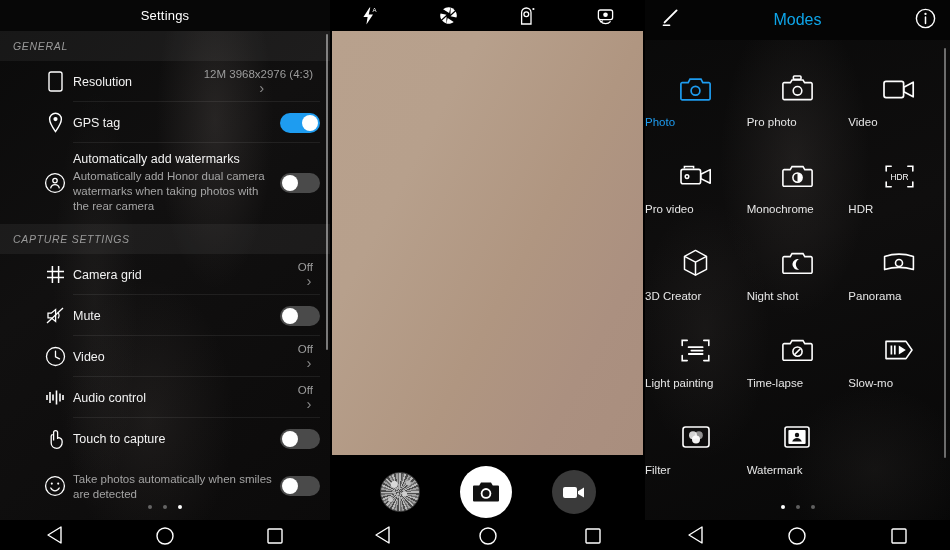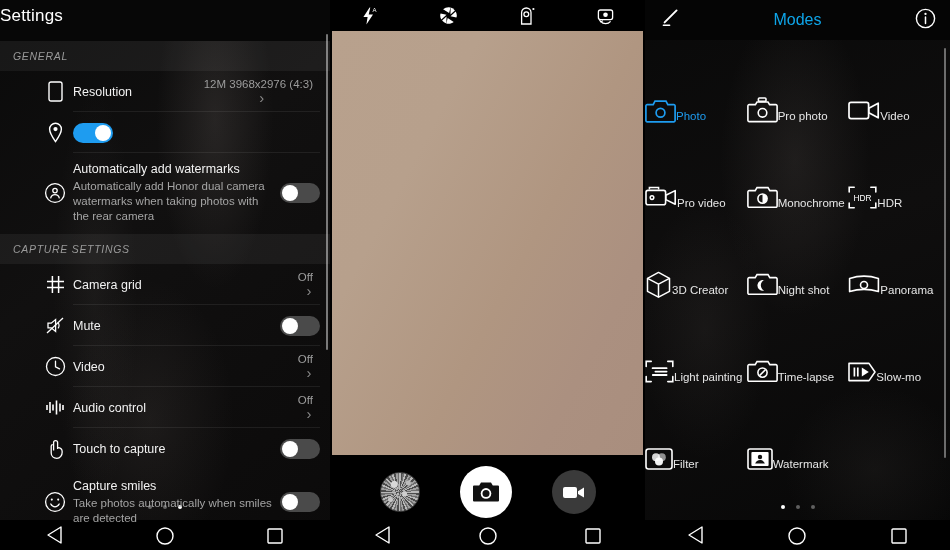--- a/index.html
+++ b/index.html
@@ -22,22 +22,23 @@
     position: absolute; inset: 0;
     background:
       radial-gradient(ellipse 90px 260px at 215px 120px, rgba(150,140,135,.17), transparent 65%),
       radial-gradient(ellipse 120px 200px at 150px 420px, rgba(130,120,115,.13), transparent 70%),
       radial-gradient(ellipse 60px 300px at 95px 300px, rgba(120,115,110,.10), transparent 70%),
       linear-gradient(140deg, #0a0a0a 0%, #111010 40%, #0b0a0a 100%);
     pointer-events: none;
   }
   .settings-title {
     position: relative; z-index: 2;
-    height: 41px; line-height: 31px;
-    color: #fff; font-size: 17px; font-weight: 400;
+    height: 31px; line-height: 31px;
+    text-align: center;
+    color: #fff; font-size: 13px; font-weight: 400;
     background: #070707;
     letter-spacing: .2px;
   }
   .settings-scroll { position: relative; z-index: 2; height: 519px; }
 
   .section-header {
     height: 30px; line-height: 30px;
     padding-left: 13px;
     font-size: 10.5px; letter-spacing: .7px;
     color: #9a9a9a;
@@ -176,21 +177,21 @@
   .modes-title .mt-text {
     position: absolute; left: 0; right: 0; text-align: center;
     color: #0ea5e9; font-size: 16px; pointer-events: none;
   }
   .modes-grid {
     position: relative; z-index: 2;
     display: grid; grid-template-columns: repeat(3, 1fr);
     row-gap: 0; padding-top: 22px;
   }
   .mode-cell {
-    display: flex; flex-direction: row; align-items: center;
+    display: flex; flex-direction: column; 
     height: 87px; justify-content: flex-start; padding-top: 10px;
   }
   .mode-ico { height: 34px; display: flex; align-items: center; justify-content: center; color: #fff; }
   .mode-lbl { margin-top: 10px; font-size: 11.5px; color: #e6e6e6; }
   .mode-cell.active .mode-ico { color: #1e9cf0; }
   .mode-cell.active .mode-lbl { color: #1e9cf0; }
 
   .modes-scroll-track {
     position: absolute; top: 48px; right: 4px; width: 2px; height: 420px; z-index: 5;
   }
@@ -227,20 +228,23 @@
           <div class="chev">›</div>
         </div>
       </div>
 
       <div class="row sep">
         <div class="row-icon">
           <svg width="17" height="21" viewBox="0 0 17 21">
               <path d="M8.5 1.2C5.2 1.2 2.6 3.8 2.6 7.1c0 4.3 5.9 12.5 5.9 12.5S14.4 11.4 14.4 7.1c0-3.3-2.6-5.9-5.9-5.9z" fill="none" stroke="#fff" stroke-width="1.4"></path>
               <circle cx="8.5" cy="7.1" r="2.1" fill="#fff"></circle>
             </svg>
+        </div>
+        <div class="row-body">
+          <div class="row-label">GPS tag</div>
         </div>
         <div class="row-right">
           <div class="toggle on">
               <div class="knob"></div>
             </div>
         </div>
       </div>
 
       <div class="row" style="padding-top:8px;padding-bottom:10px;">
         <div class="row-icon">
@@ -349,21 +353,20 @@
       <div class="row" style="padding-top:9px;padding-bottom:8px;">
         <div class="row-icon">
           <svg width="22" height="22" viewBox="0 0 22 22">
               <circle cx="11" cy="11" r="9.4" fill="none" stroke="#fff" stroke-width="1.3"></circle>
               <circle cx="7.8" cy="8.6" r="1.05" fill="#fff"></circle>
               <circle cx="14.2" cy="8.6" r="1.05" fill="#fff"></circle>
               <path d="M6.8 13c1 1.9 2.5 2.8 4.2 2.8s3.2-.9 4.2-2.8" fill="none" stroke="#fff" stroke-width="1.3" stroke-linecap="round"></path>
             </svg>
         </div>
         <div class="row-body">
-          <div class="row-label">Capture smiles</div>
           <div class="row-sublabel">Take photos automatically when smiles are detected</div>
         </div>
         <div class="row-right">
           <div class="toggle">
               <div class="knob"></div>
             </div>
         </div>
       </div>
     </div>
 

